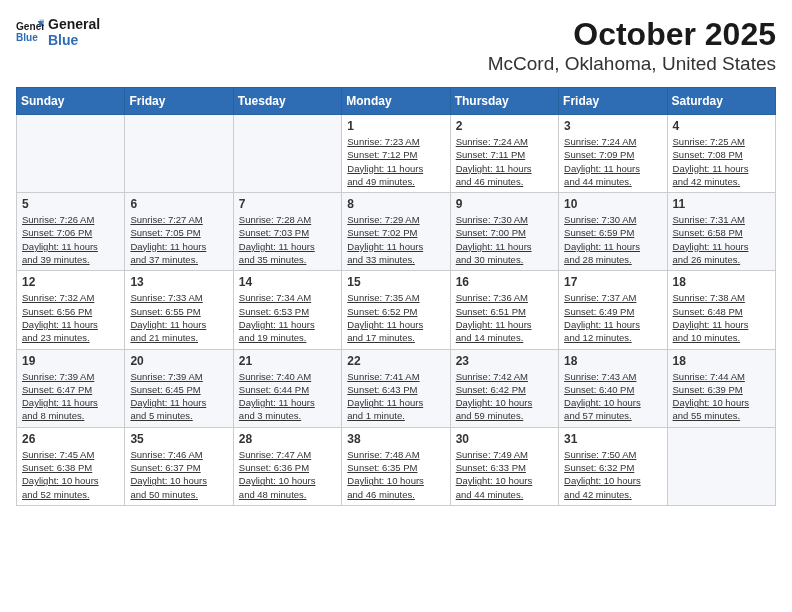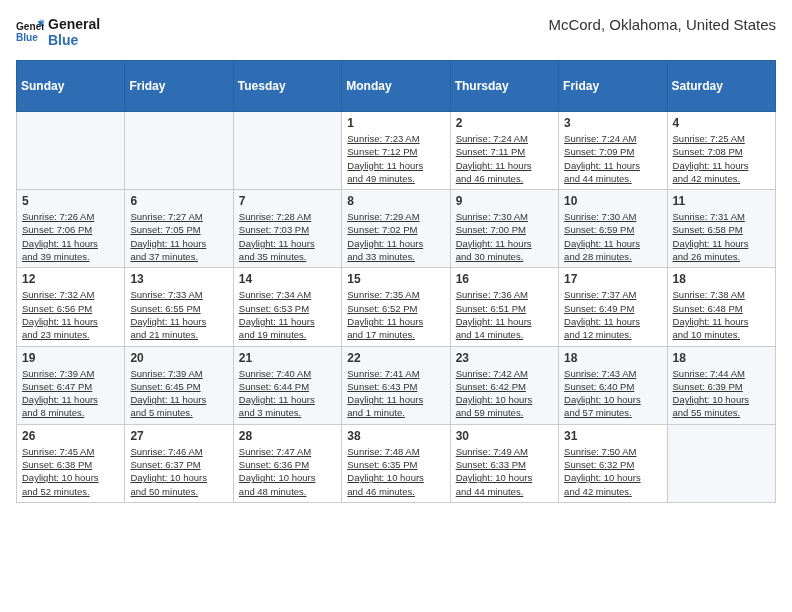--- a/index.html
+++ b/index.html
@@ -27,34 +27,34 @@
     }
     .title-block {
       text-align: right;
     }
     .month-title {
       font-size: 32px;
       font-weight: bold;
       color: #1a1a1a;
     }
     .location {
-      font-size: 15px;
+      font-size: 19px;
       color: #333;
     }
     .calendar {
       width: 100%;
       border-collapse: collapse;
       border: 1px solid #ccc;
     }
     .calendar th {
       background-color: #2e6db4;
       color: #fff;
       font-size: 12px;
       font-weight: bold;
-      padding: 18px 4px;
+      padding: 6px 4px;
       text-align: left;
       border: 1px solid #2563a0;
     }
     .calendar td {
       width: calc(100%/7);
       vertical-align: top;
       padding: 4px 5px;
       border: 1px solid #ccc;
       font-size: 10px;
       color: #333;
@@ -91,20 +91,21 @@
       <text x="0" y="30" font-size="13" font-weight="bold" fill="#2e6db4">Blue</text>
       <polygon points="28,4 36,4 32,12" fill="#2e6db4"></polygon>
       <polygon points="30,2 36,2 36,10" fill="#5ba3d9" opacity="0.6"></polygon>
     </svg>
     <div>
       <div style="font-size:14px;font-weight:bold;color:#1a1a1a;">General</div>
       <div style="font-size:14px;font-weight:bold;color:#2e6db4;">Blue</div>
     </div>
   </div>
   <div class="title-block">
+    <div class="month-title">October 2025</div>
     <div class="location">McCord, Oklahoma, United States</div>
   </div>
 </div>
 
 <table class="calendar">
   <thead>
     <tr>
     <th>Sunday</th>
         <th>Friday</th>
         <th>Tuesday</th>
@@ -225,21 +226,21 @@
           <span class="day-num">18</span>
           <div class="day-info">Sunrise: 7:44 AM<br>Sunset: 6:39 PM<br>Daylight: 10 hours<br>and 55 minutes.</div>
         </td>
       </tr>
       <tr>
         <td>
           <span class="day-num">26</span>
           <div class="day-info">Sunrise: 7:45 AM<br>Sunset: 6:38 PM<br>Daylight: 10 hours<br>and 52 minutes.</div>
         </td>
         <td>
-          <span class="day-num">27</span>
+          <span class="day-num">35</span>
           <div class="day-info">Sunrise: 7:46 AM<br>Sunset: 6:37 PM<br>Daylight: 10 hours<br>and 50 minutes.</div>
         </td>
         <td>
           <span class="day-num">28</span>
           <div class="day-info">Sunrise: 7:47 AM<br>Sunset: 6:36 PM<br>Daylight: 10 hours<br>and 48 minutes.</div>
         </td>
         <td>
           <span class="day-num">38</span>
           <div class="day-info">Sunrise: 7:48 AM<br>Sunset: 6:35 PM<br>Daylight: 10 hours<br>and 46 minutes.</div>
         </td>

